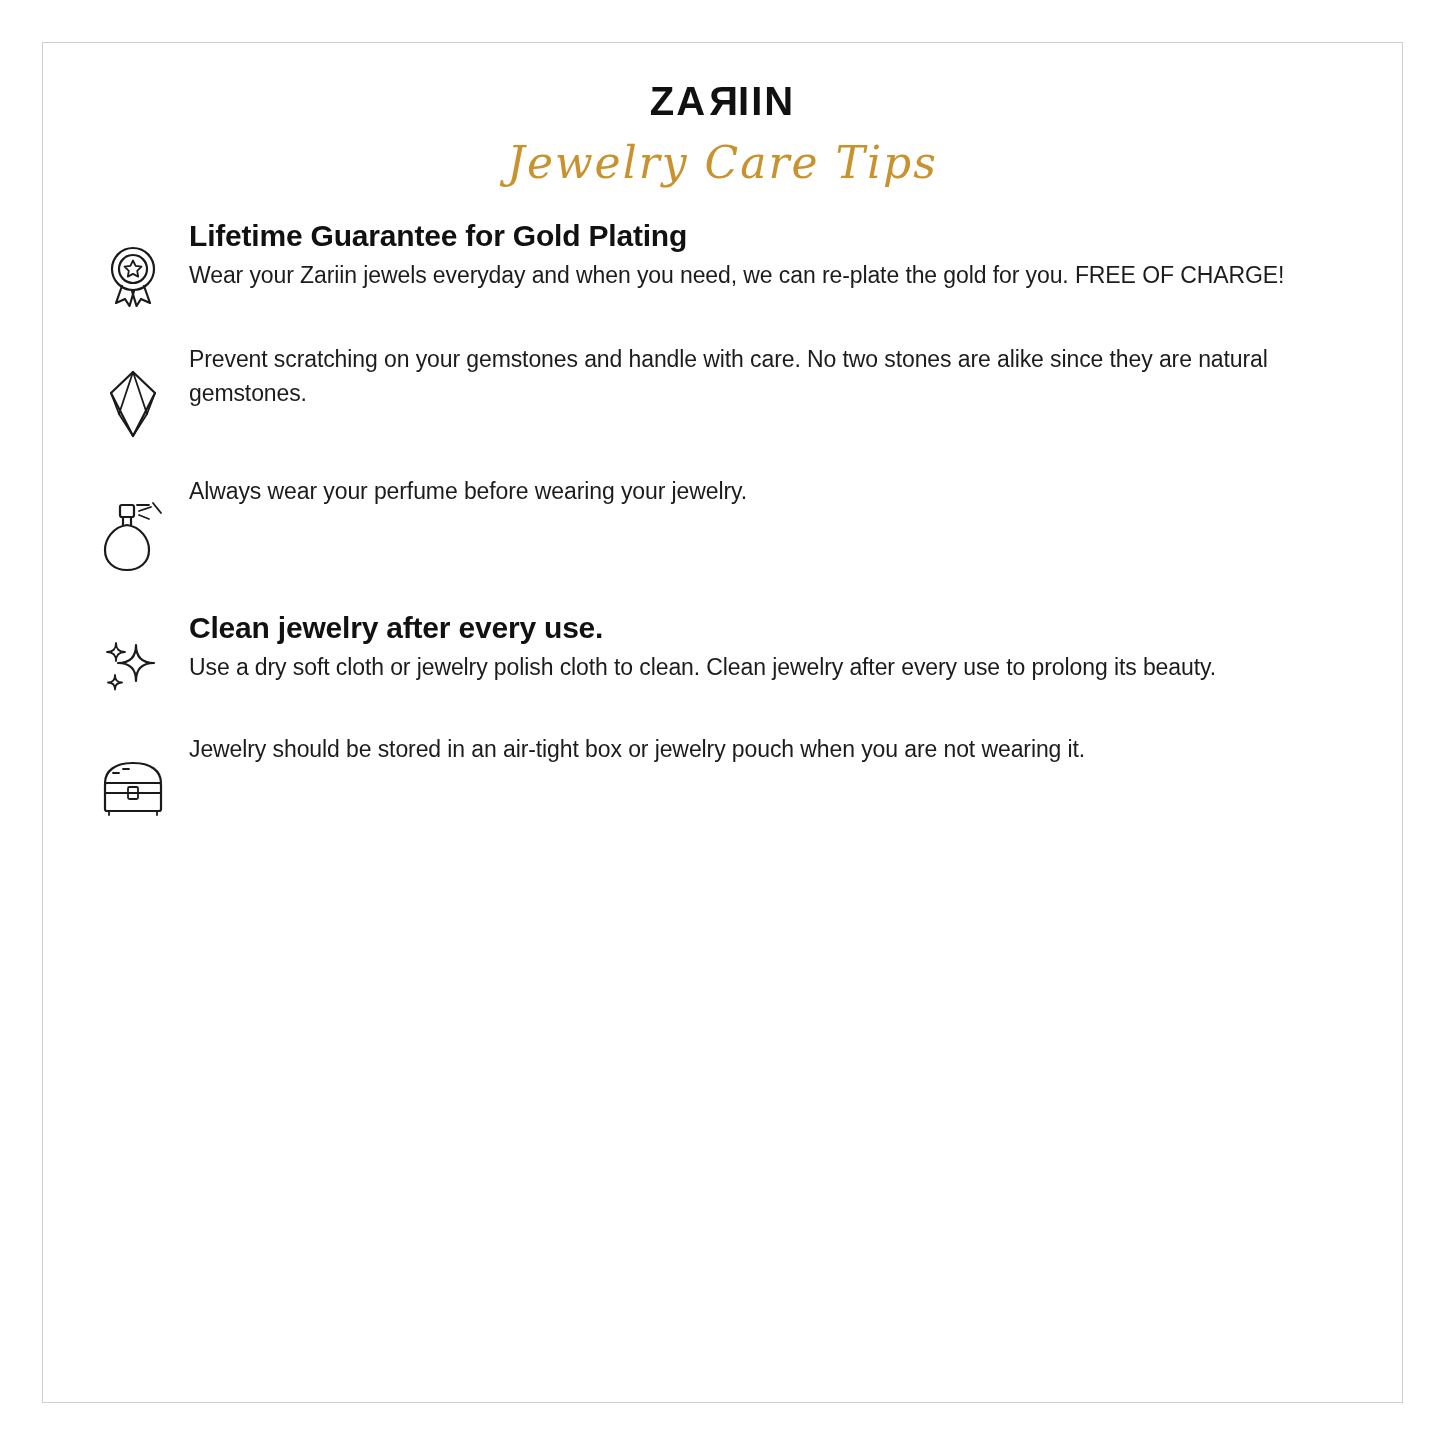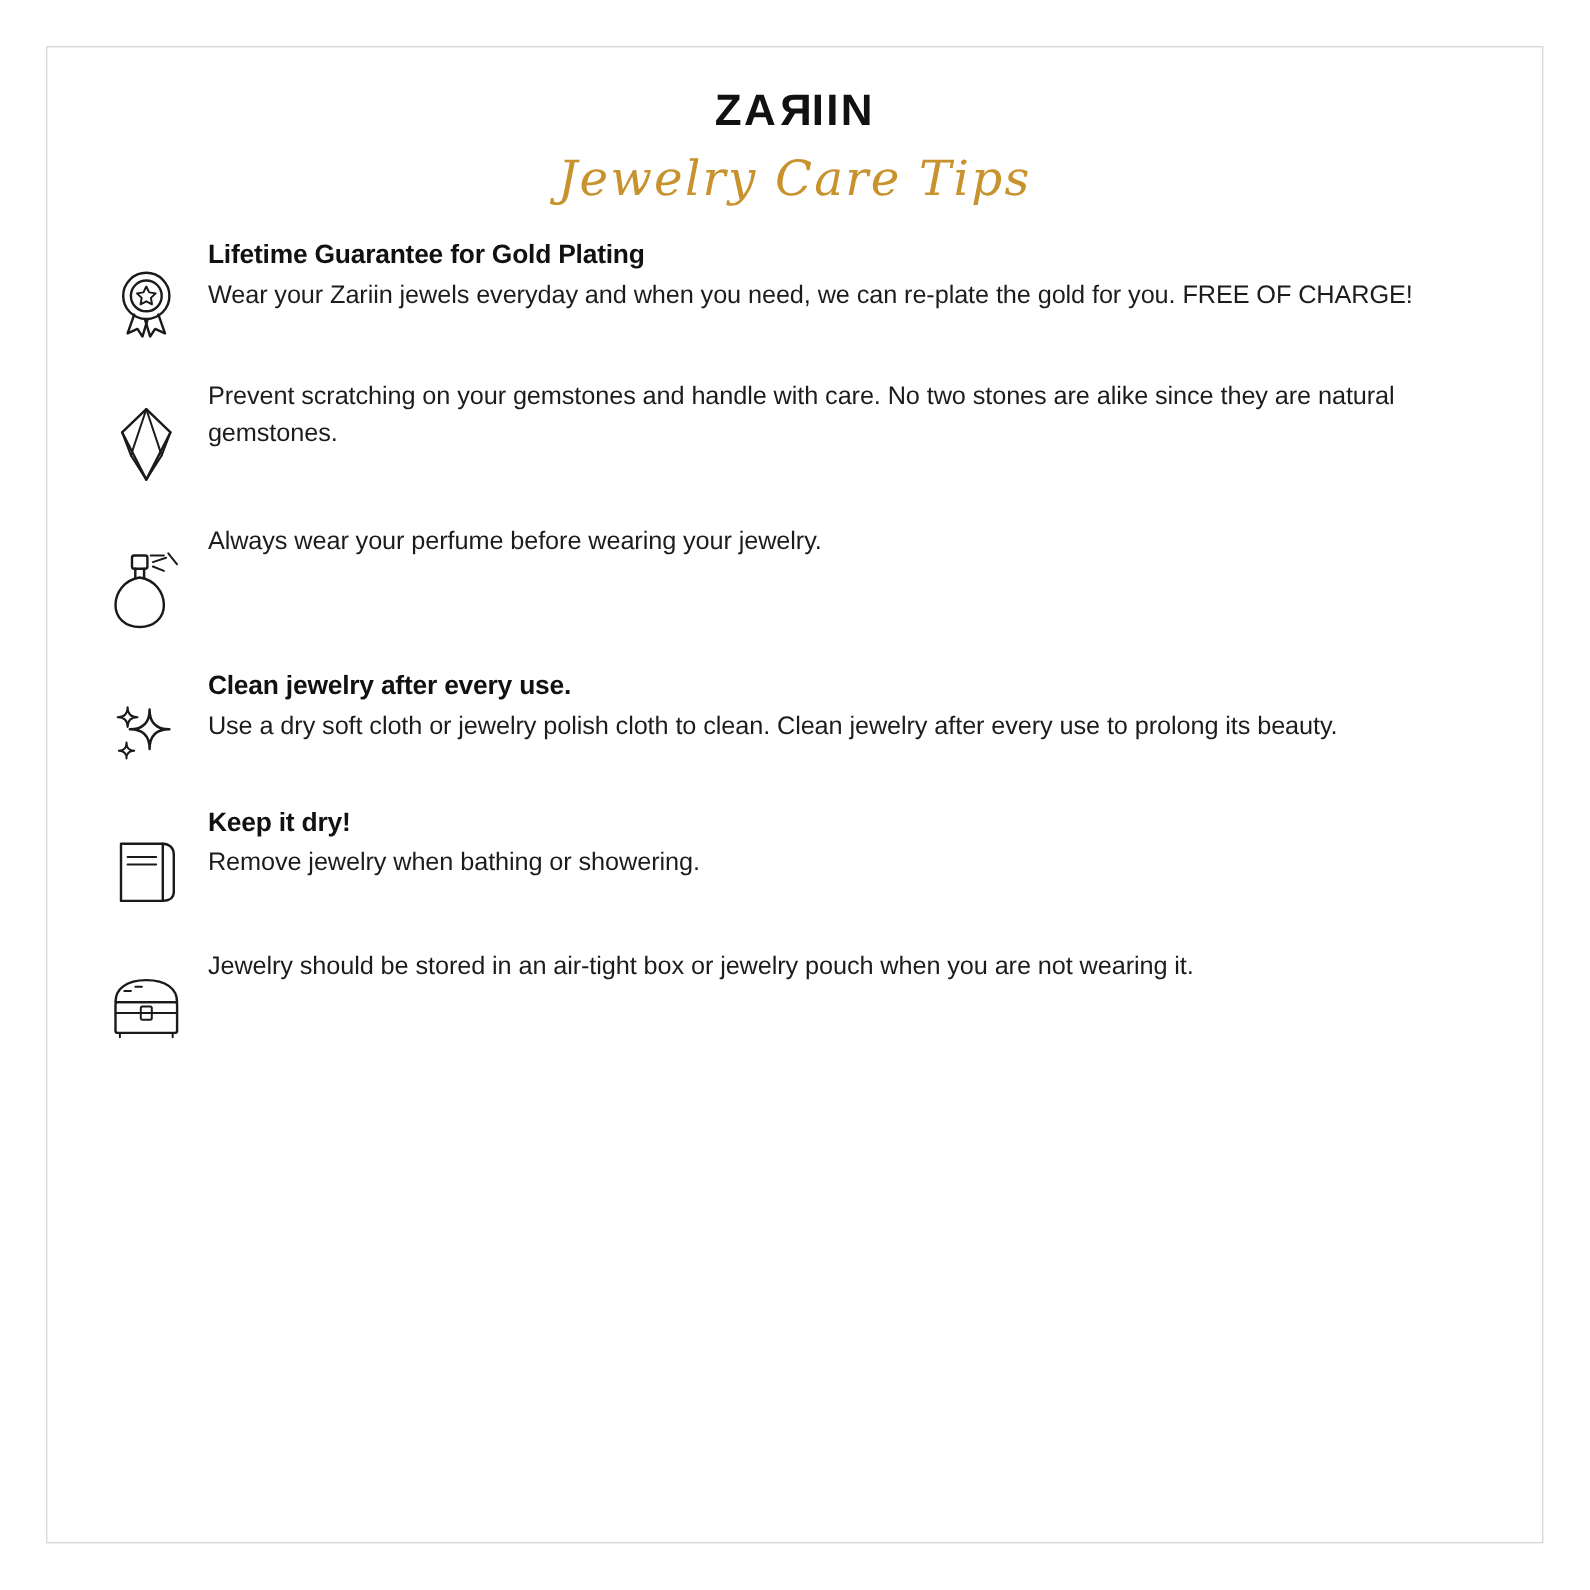--- a/index.html
+++ b/index.html
@@ -65,21 +65,21 @@
     justify-content: center;
     align-items: center;
     padding-top: 26px;
   }
   .tip .body {
     flex: 1;
     padding-right: 6px;
   }
   .tip h3 {
     margin: 0 0 4px 0;
-    font-size: 24px;
+    font-size: 30px;
     font-weight: 700;
     color: #111111;
     letter-spacing: -0.2px;
     line-height: 1.25;
   }
   .tip p {
     margin: 0;
     font-size: 23px;
     font-weight: 400;
     color: #1c1c1c;
@@ -160,34 +160,20 @@
           <path class="ln-thin" d="M14 8 C14 14 17 17 23 17 C17 17 14 20 14 26 C14 20 11 17 5 17 C11 17 14 14 14 8 Z"></path>
           <path class="ln-thin" d="M13 40 C13 45 15.5 47.5 20 47.5 C15.5 47.5 13 50 13 54.5 C13 50 10.5 47.5 6 47.5 C10.5 47.5 13 45 13 40 Z"></path>
         </svg>
       </div>
       <div class="body">
         <h3>Clean jewelry after every use.</h3>
         <p>Use a dry soft cloth or jewelry polish cloth to clean. Clean jewelry after every use to prolong its beauty.</p>
       </div>
     </div>
 
-    <div class="tip">
-      <div class="icon-wrap">
-        <svg width="62" height="66" viewBox="0 0 62 66">
-          <path class="ln" d="M8 8 L46 8 L46 60 L8 60 Z"></path>
-          <path class="ln" d="M46 8 C52 8 56 12 56 18 L56 52 C56 57 52 60 46 60"></path>
-          <path class="ln-thin" d="M14 20 L40 20"></path>
-          <path class="ln-thin" d="M14 27 L40 27"></path>
-        </svg>
-      </div>
-      <div class="body">
-        <h3>Keep it dry!</h3>
-        <p>Remove jewelry when bathing or showering.</p>
-      </div>
-    </div>
 
     <div class="tip">
       <div class="icon-wrap">
         <svg width="68" height="58" viewBox="0 0 68 58">
           <path class="ln" d="M6 24 C6 12 16 4 34 4 C52 4 62 12 62 24 Z"></path>
           <rect class="ln" x="6" y="24" width="56" height="28" rx="2"></rect>
           <path class="ln-thin" d="M6 34 L62 34"></path>
           <rect class="ln-thin" x="29" y="28" width="10" height="12" rx="1.5"></rect>
           <path class="ln-thin" d="M14 14 L20 14"></path>
           <path class="ln-thin" d="M24 10 L30 10"></path>

